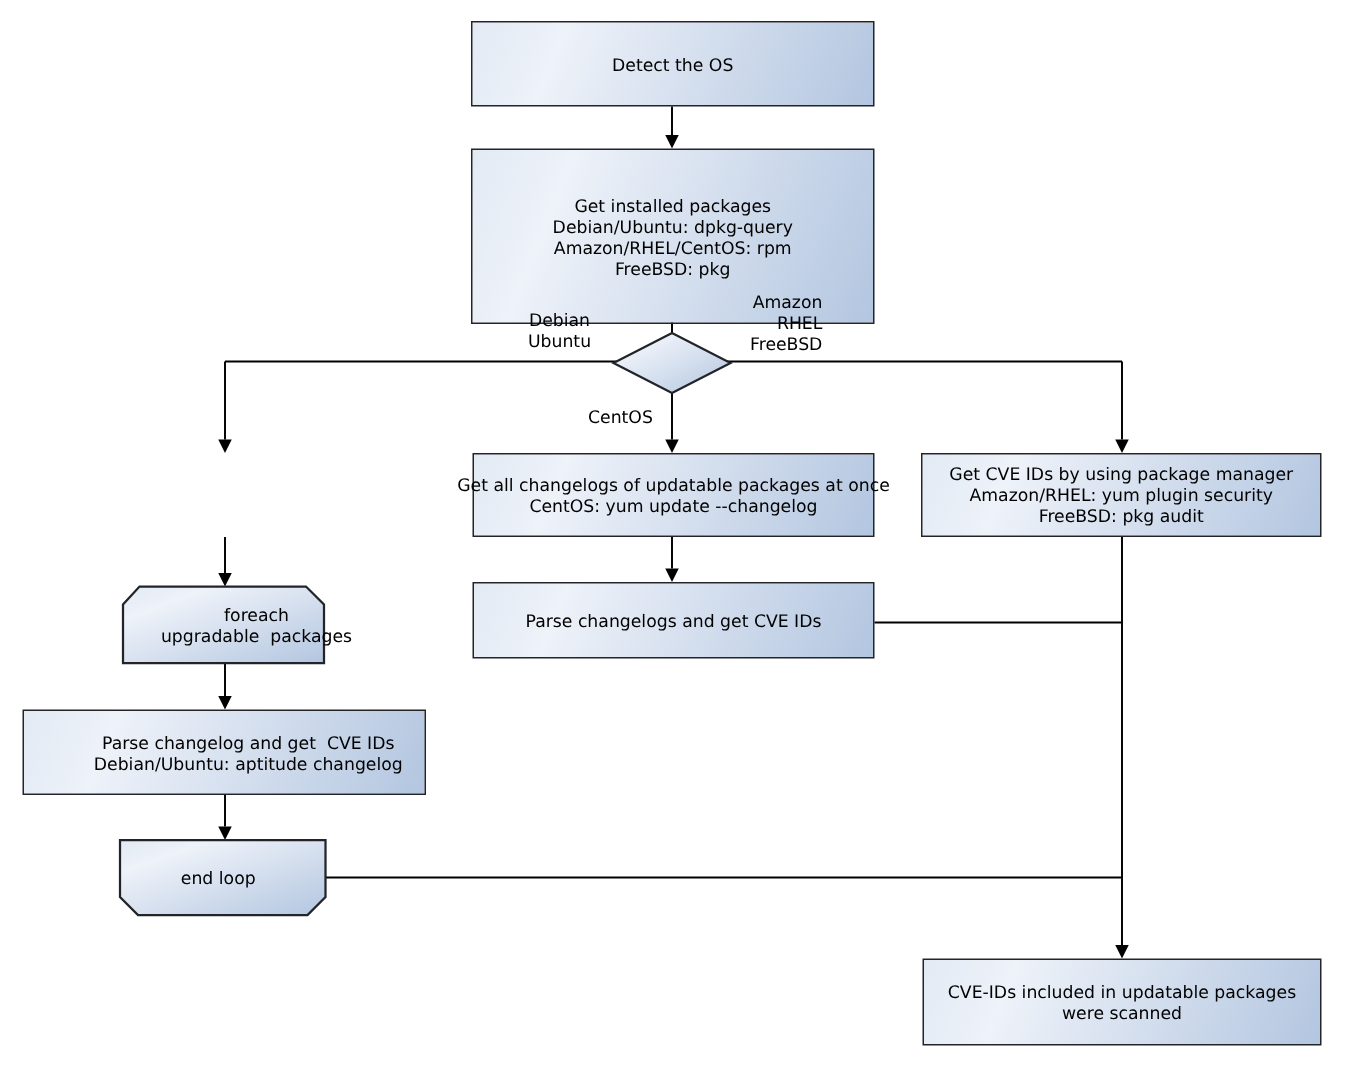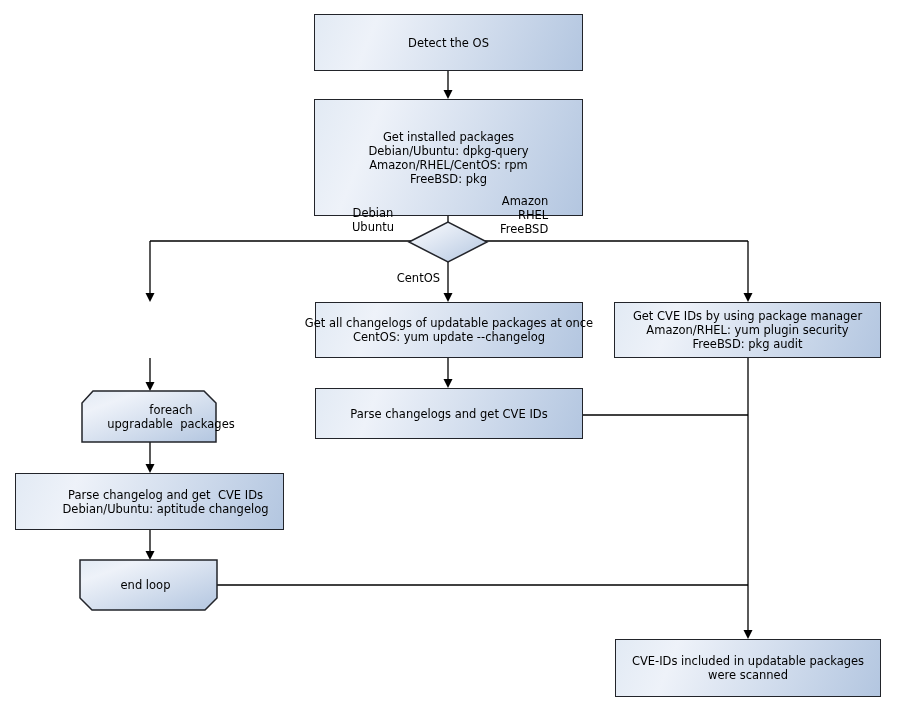--- a/index.html
+++ b/index.html
@@ -34,21 +34,21 @@
   #n-check       {left:16px; top:302px;width:268px;height:56px;}
   #n-parse-deb   {left:15px; top:473px;width:269px;height:57px;padding-left:32px;}
   #n-changelogs  {left:315px;top:302px;width:268px;height:56px;}
   #n-parse-cent  {left:315px;top:388px;width:268px;height:51px;}
   #n-cve-pkg     {left:614px;top:302px;width:267px;height:56px;}
   #n-scanned     {left:615px;top:639px;width:266px;height:58px;}
   #t-foreach     {left:82px; top:391px;width:134px;height:51px;padding-left:44px;}
   #t-endloop     {left:80px; top:560px;width:131px;height:50px;}
   #lbl-deb       {left:346px;top:206px;width:54px;text-align:center;}
   #lbl-amz       {left:500px;top:194px;text-align:right;}
-  #lbl-centos    {left:392px;top:271px;width:48px;text-align:right;}
+  #lbl-centos    {left:392px;top:271px;width:48px;text-align:left;}
 </style>
 </head>
 <body>
 
 <div id="canvas" style="background: rgb(255, 255, 255);">
 
   <svg id="connectors" viewBox="0 0 898 712" xmlns="http://www.w3.org/2000/svg">
     <defs>
       <linearGradient id="nodegrad" x1="0" y1="0" x2="1" y2="1">
         <stop class="stop-a" offset="0" stop-color="#e2eaf4"></stop>

